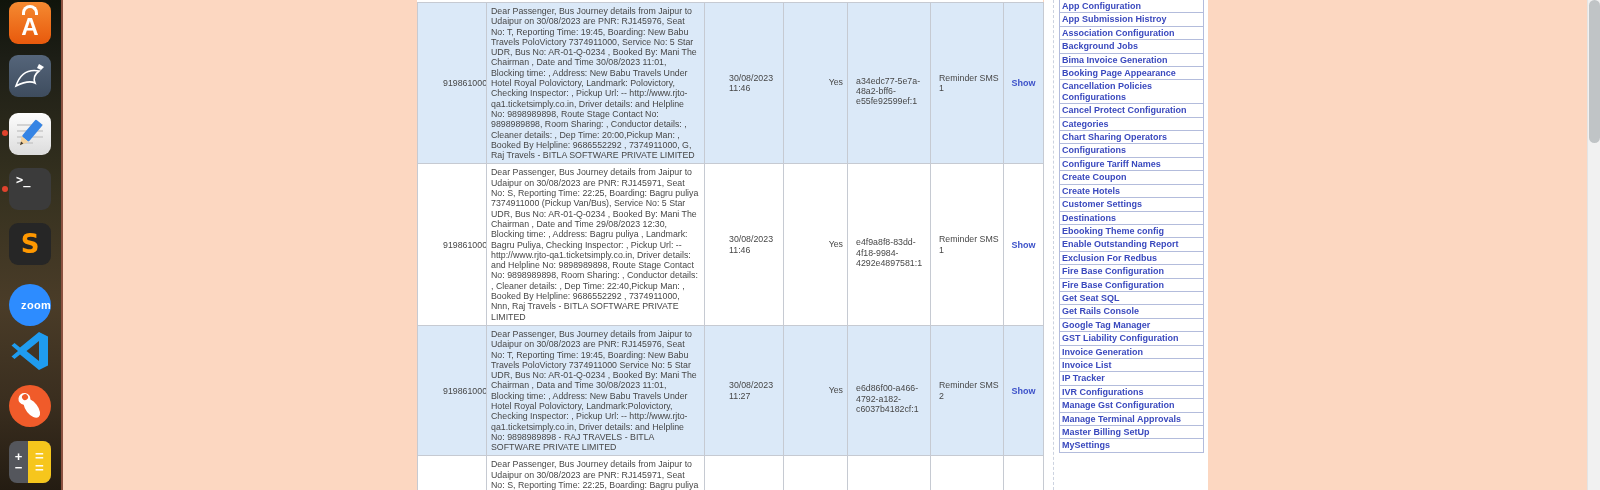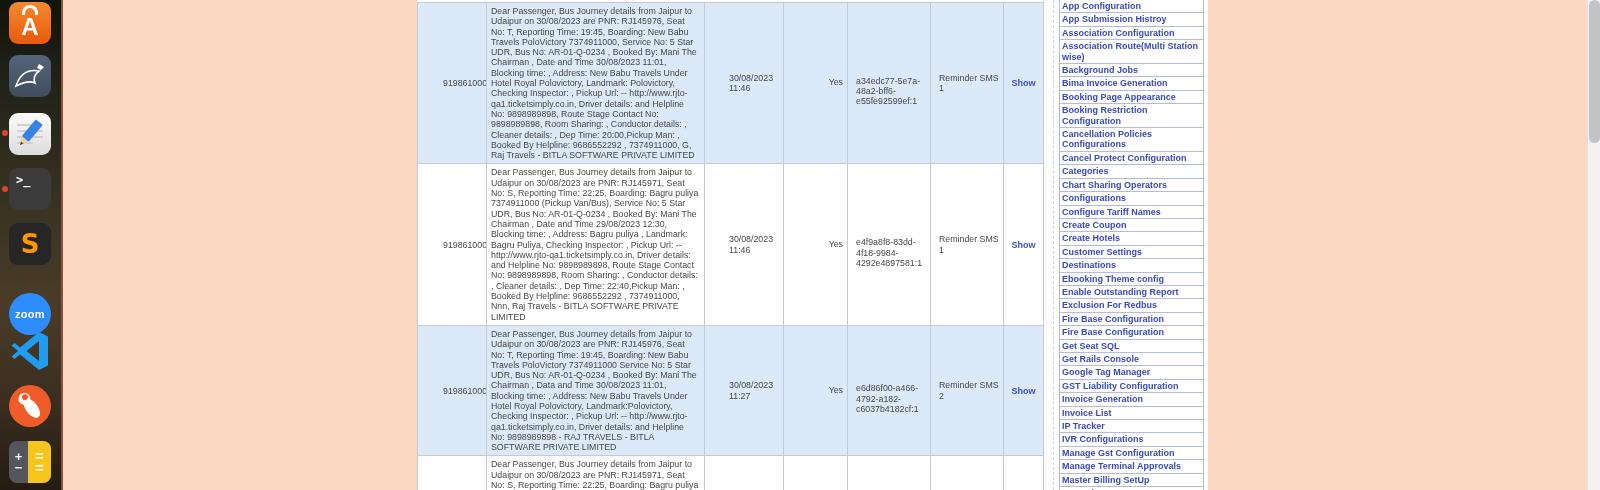--- a/index.html
+++ b/index.html
@@ -109,21 +109,21 @@
 
     <div class="indicator-dot" style="top:186px;"></div>
     <div class="dock-icon icon-terminal" style="top:168px;">
       <span>&gt;_</span>
     </div>
 
     <div class="dock-icon icon-sublime" style="top:223px;">
       <span>S</span>
     </div>
 
-    <div class="dock-icon icon-zoom" style="top:293px;">
+    <div class="dock-icon icon-zoom" style="top:284px;justify-content:flex-end;">
       <span>zoom</span>
     </div>
 
     <div class="dock-icon icon-vscode" style="top:330px;">
       <svg width="42" height="42" viewBox="0 0 42 42">
         <path d="M30 2 L39 6.5 V35.5 L30 40 L11 24.5 L5.5 29 L2.5 26.5 L9 21 L2.5 15.5 L5.5 13 L11 17.5 Z M30 11 L17.5 21 L30 31 Z" fill="#1f9cf0"></path>
       </svg>
     </div>
 
     <div class="dock-icon icon-postman" style="top:385px;">
@@ -203,25 +203,23 @@
             <td class="col-type"></td>
             <td class="col-action"></td>
           </tr>
         </tbody>
     </table>
 
     <div class="config-menu">
         <div class="menu-item">App Configuration</div>
         <div class="menu-item">App Submission Histroy</div>
         <div class="menu-item">Association Configuration</div>
-        <div class="menu-item">Association Route(Multi Station wise)</div>
         <div class="menu-item">Background Jobs</div>
         <div class="menu-item">Bima Invoice Generation</div>
         <div class="menu-item">Booking Page Appearance</div>
-        <div class="menu-item">Booking Restriction Configuration</div>
         <div class="menu-item">Cancellation Policies Configurations</div>
         <div class="menu-item">Cancel Protect Configuration</div>
         <div class="menu-item">Categories</div>
         <div class="menu-item">Chart Sharing Operators</div>
         <div class="menu-item">Configurations</div>
         <div class="menu-item">Configure Tariff Names</div>
         <div class="menu-item">Create Coupon</div>
         <div class="menu-item">Create Hotels</div>
         <div class="menu-item">Customer Settings</div>
         <div class="menu-item">Destinations</div>

